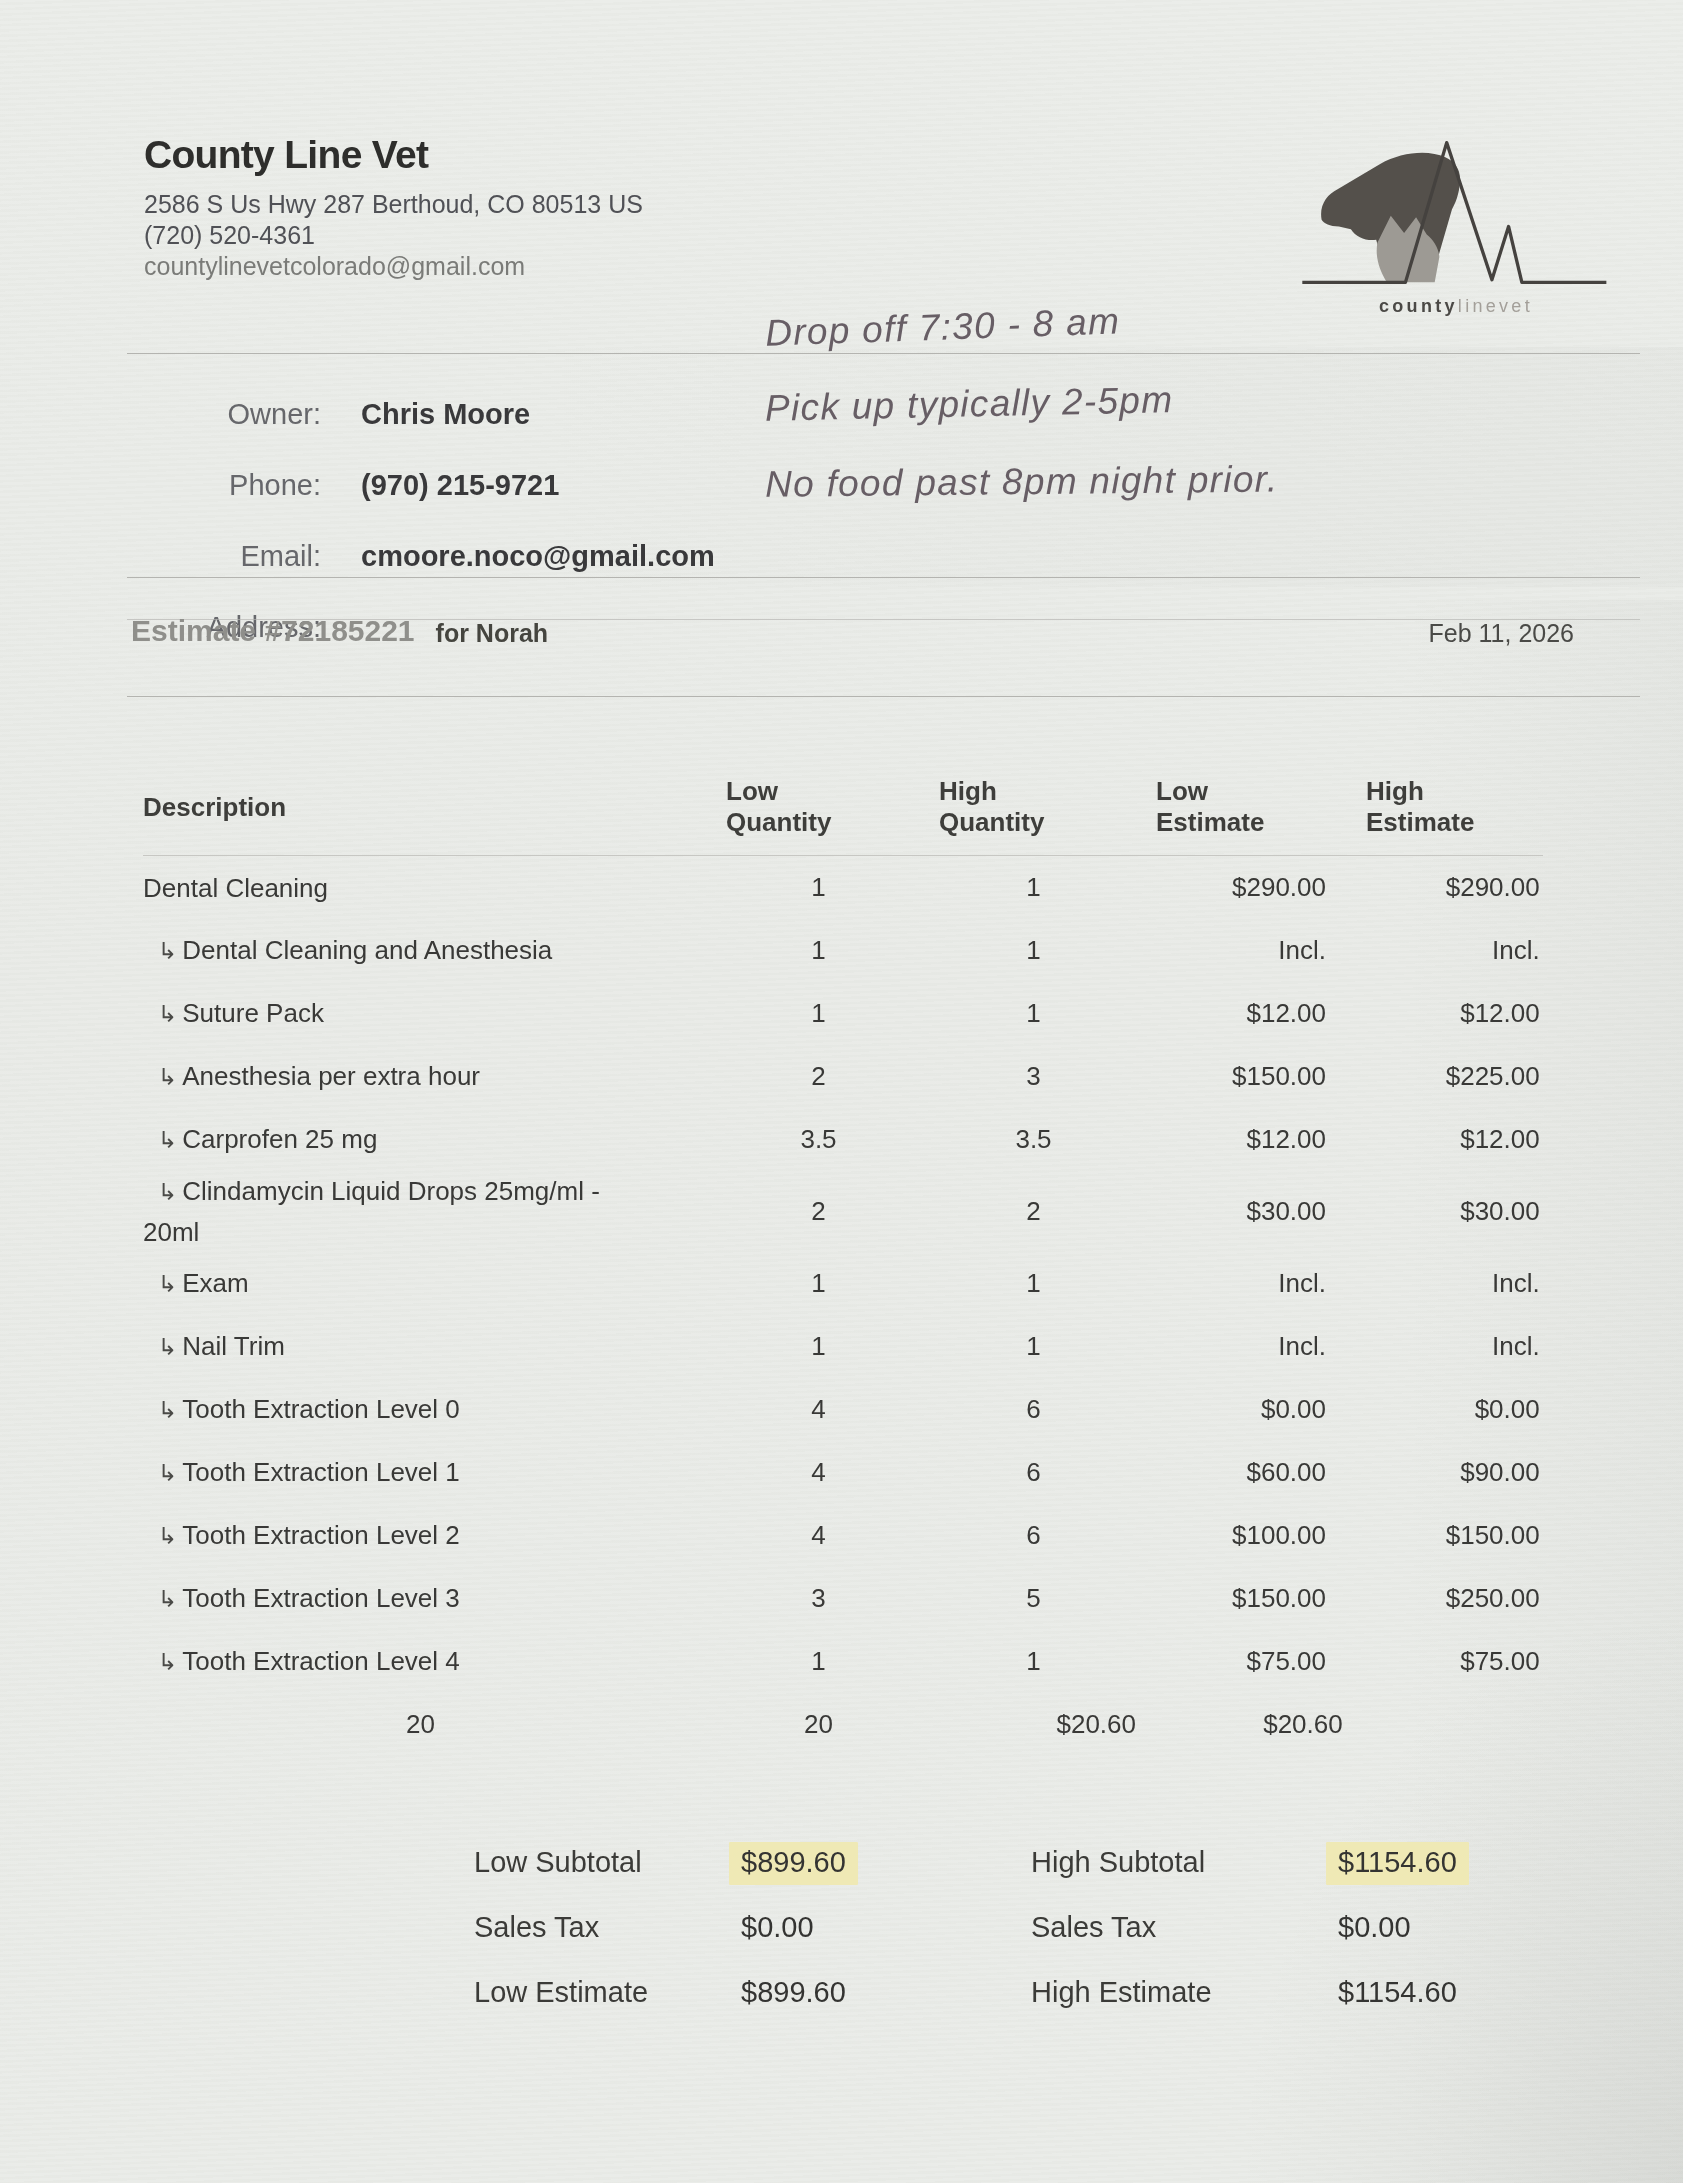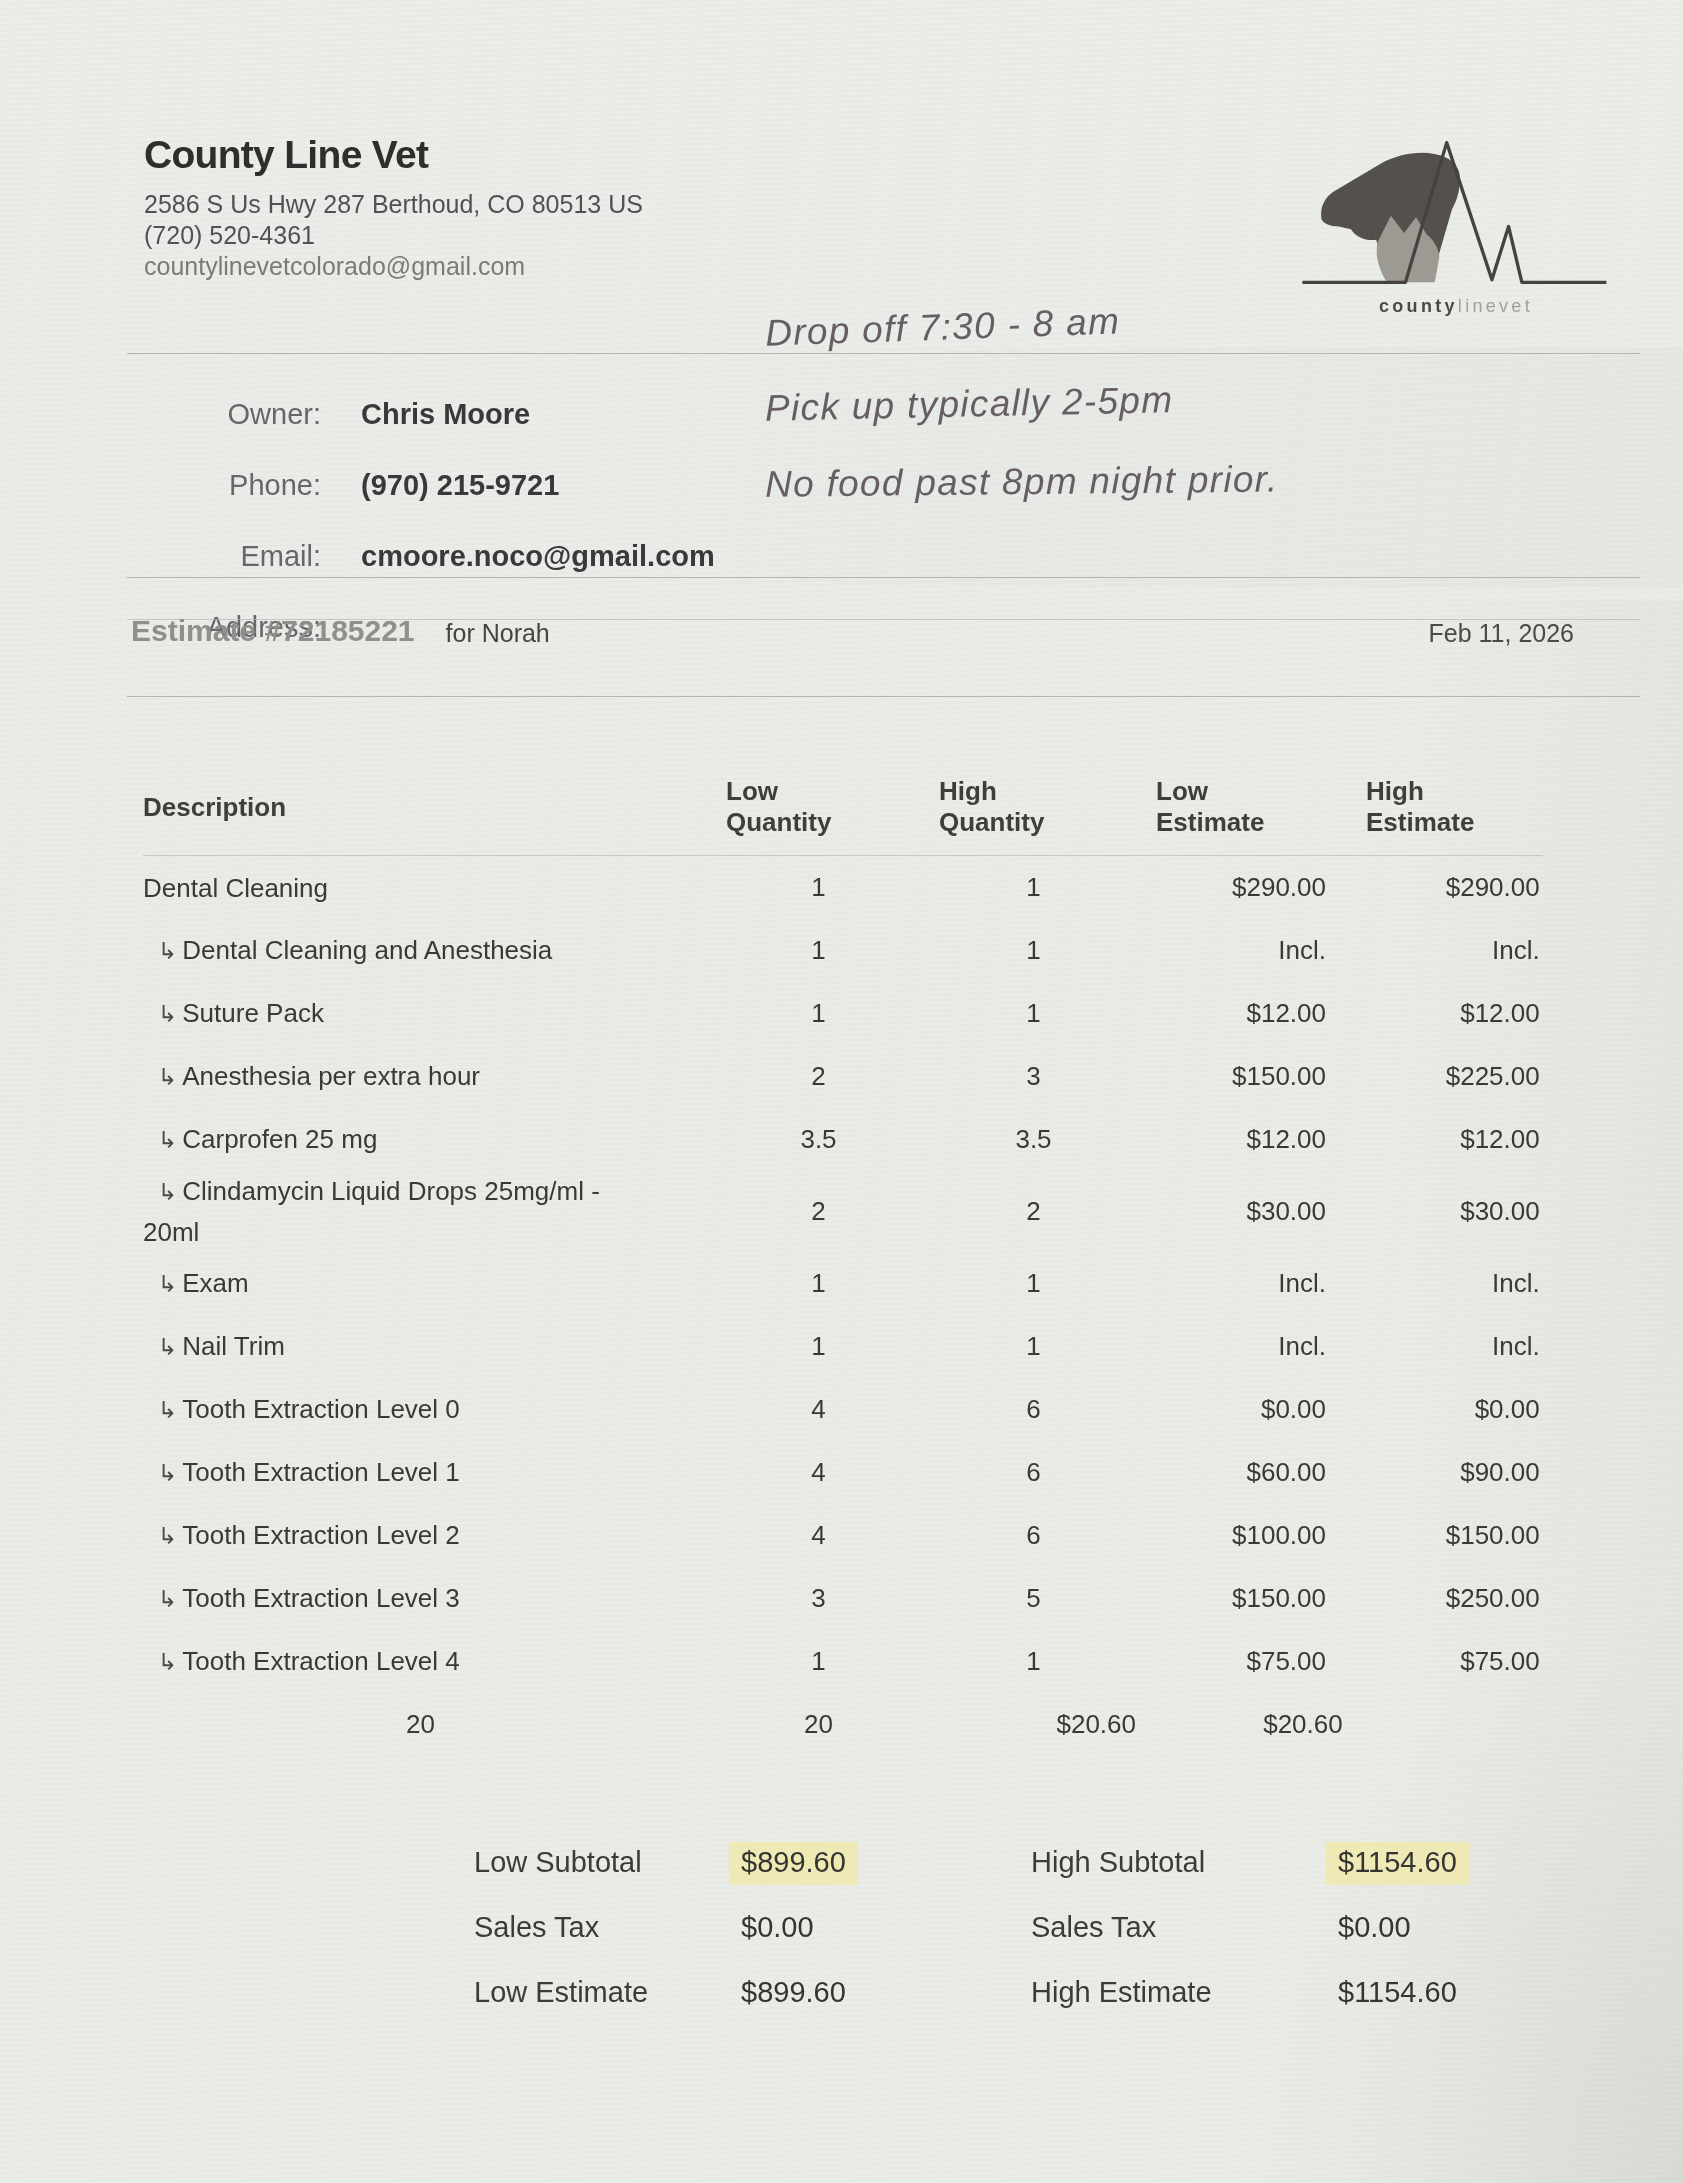--- a/index.html
+++ b/index.html
@@ -50,21 +50,21 @@
   
   .rule { position:absolute; left:127px; width:1513px; height:1.3px; background:#b4b4b0; }
   .rule-1 { top:353px; }
   .rule-2 { top:577px; }
   .rule-3 { top:619px; opacity:.65; }
   .rule-4 { top:696px; }
 
   
   .estimate-bar { position:absolute; left:131px; top:614px; width:1443px; display:flex; align-items:flex-end; }
   .est-title { font-size:30px; font-weight:700; color:#8f8f8b; }
-  .est-for { font-size:25px; color:#45453f; margin-left:31px; font-weight:400; }
+  .est-for { font-size:25px; color:#45453f; margin-left:21px; font-weight:700; }
   .est-date { margin-left:auto; font-size:25px; color:#4a4a47; }
 
   
   .table { position:absolute; left:143px; top:768px; width:1400px; }
   .thead, .tr { display:grid; grid-template-columns:583px 213px 217px 190px 197px; }
   .thead { padding:8px 0 17.3px 0; border-bottom:1.3px solid #c7c7c3;
     font-weight:700; font-size:26px; line-height:31px; color:#3e3e3b; }
   .th-desc { align-self:center; }
   .th-stack { width:min-content; }
   .th-pad { padding-left:20px; }

